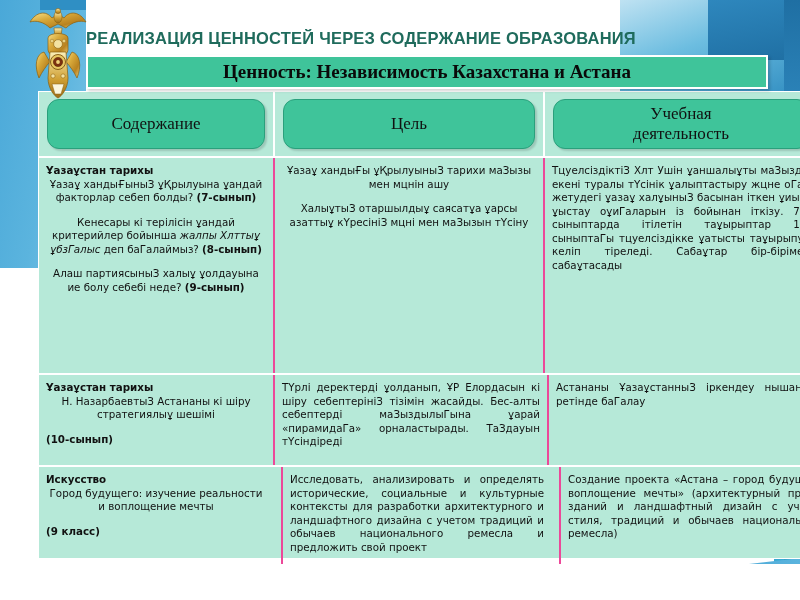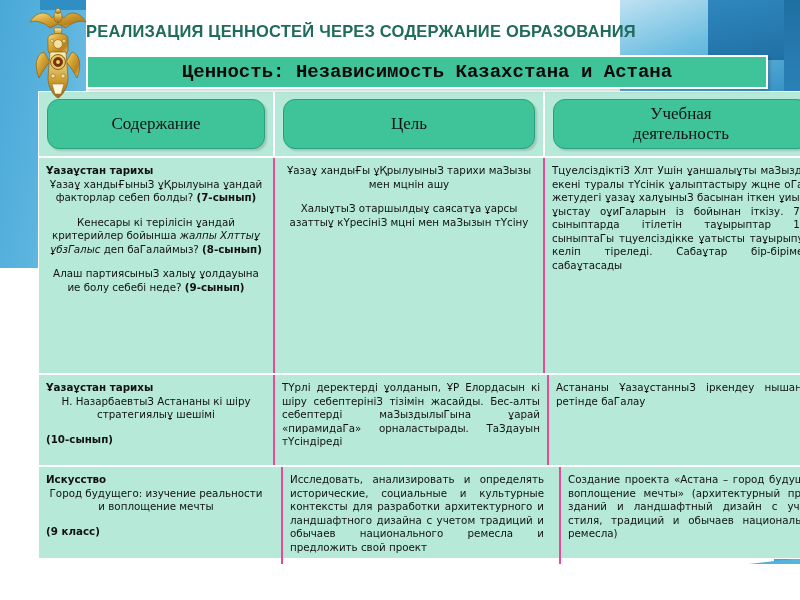--- a/index.html
+++ b/index.html
@@ -87,21 +87,21 @@
     width: 64px; height: 96px;
     z-index: 6;
   }
 
   
   .title-bar {
     position: absolute;
     left: 86px; top: 14px;
     width: 700px; height: 34px;
     display: flex;
-    align-items: center;
+    align-items: flex-end;
     z-index: 5;
   }
   .title-text {
     font-family: "Liberation Sans", sans-serif;
     font-weight: bold;
     font-size: 16.5px;
     color: #1f6b5c;
     letter-spacing: 0.2px;
     white-space: nowrap;
   }
@@ -114,21 +114,21 @@
     background: #3fc49a;
     border: 2px solid #ffffff;
     box-sizing: border-box;
     display: flex;
     align-items: center;
     justify-content: center;
     z-index: 5;
     box-shadow: 2px 2px 3px rgba(0,0,0,0.18);
   }
   .value-banner-text {
-    font-family: Liberation Mono, monospace;
+    font-family: Liberation Serif, serif;
     font-weight: bold;
     font-size: 19px;
     color: #0a0a0a;
     white-space: nowrap;
   }
 
   
   .table-wrap {
     position: absolute;
     left: 10px; top: 91px;

